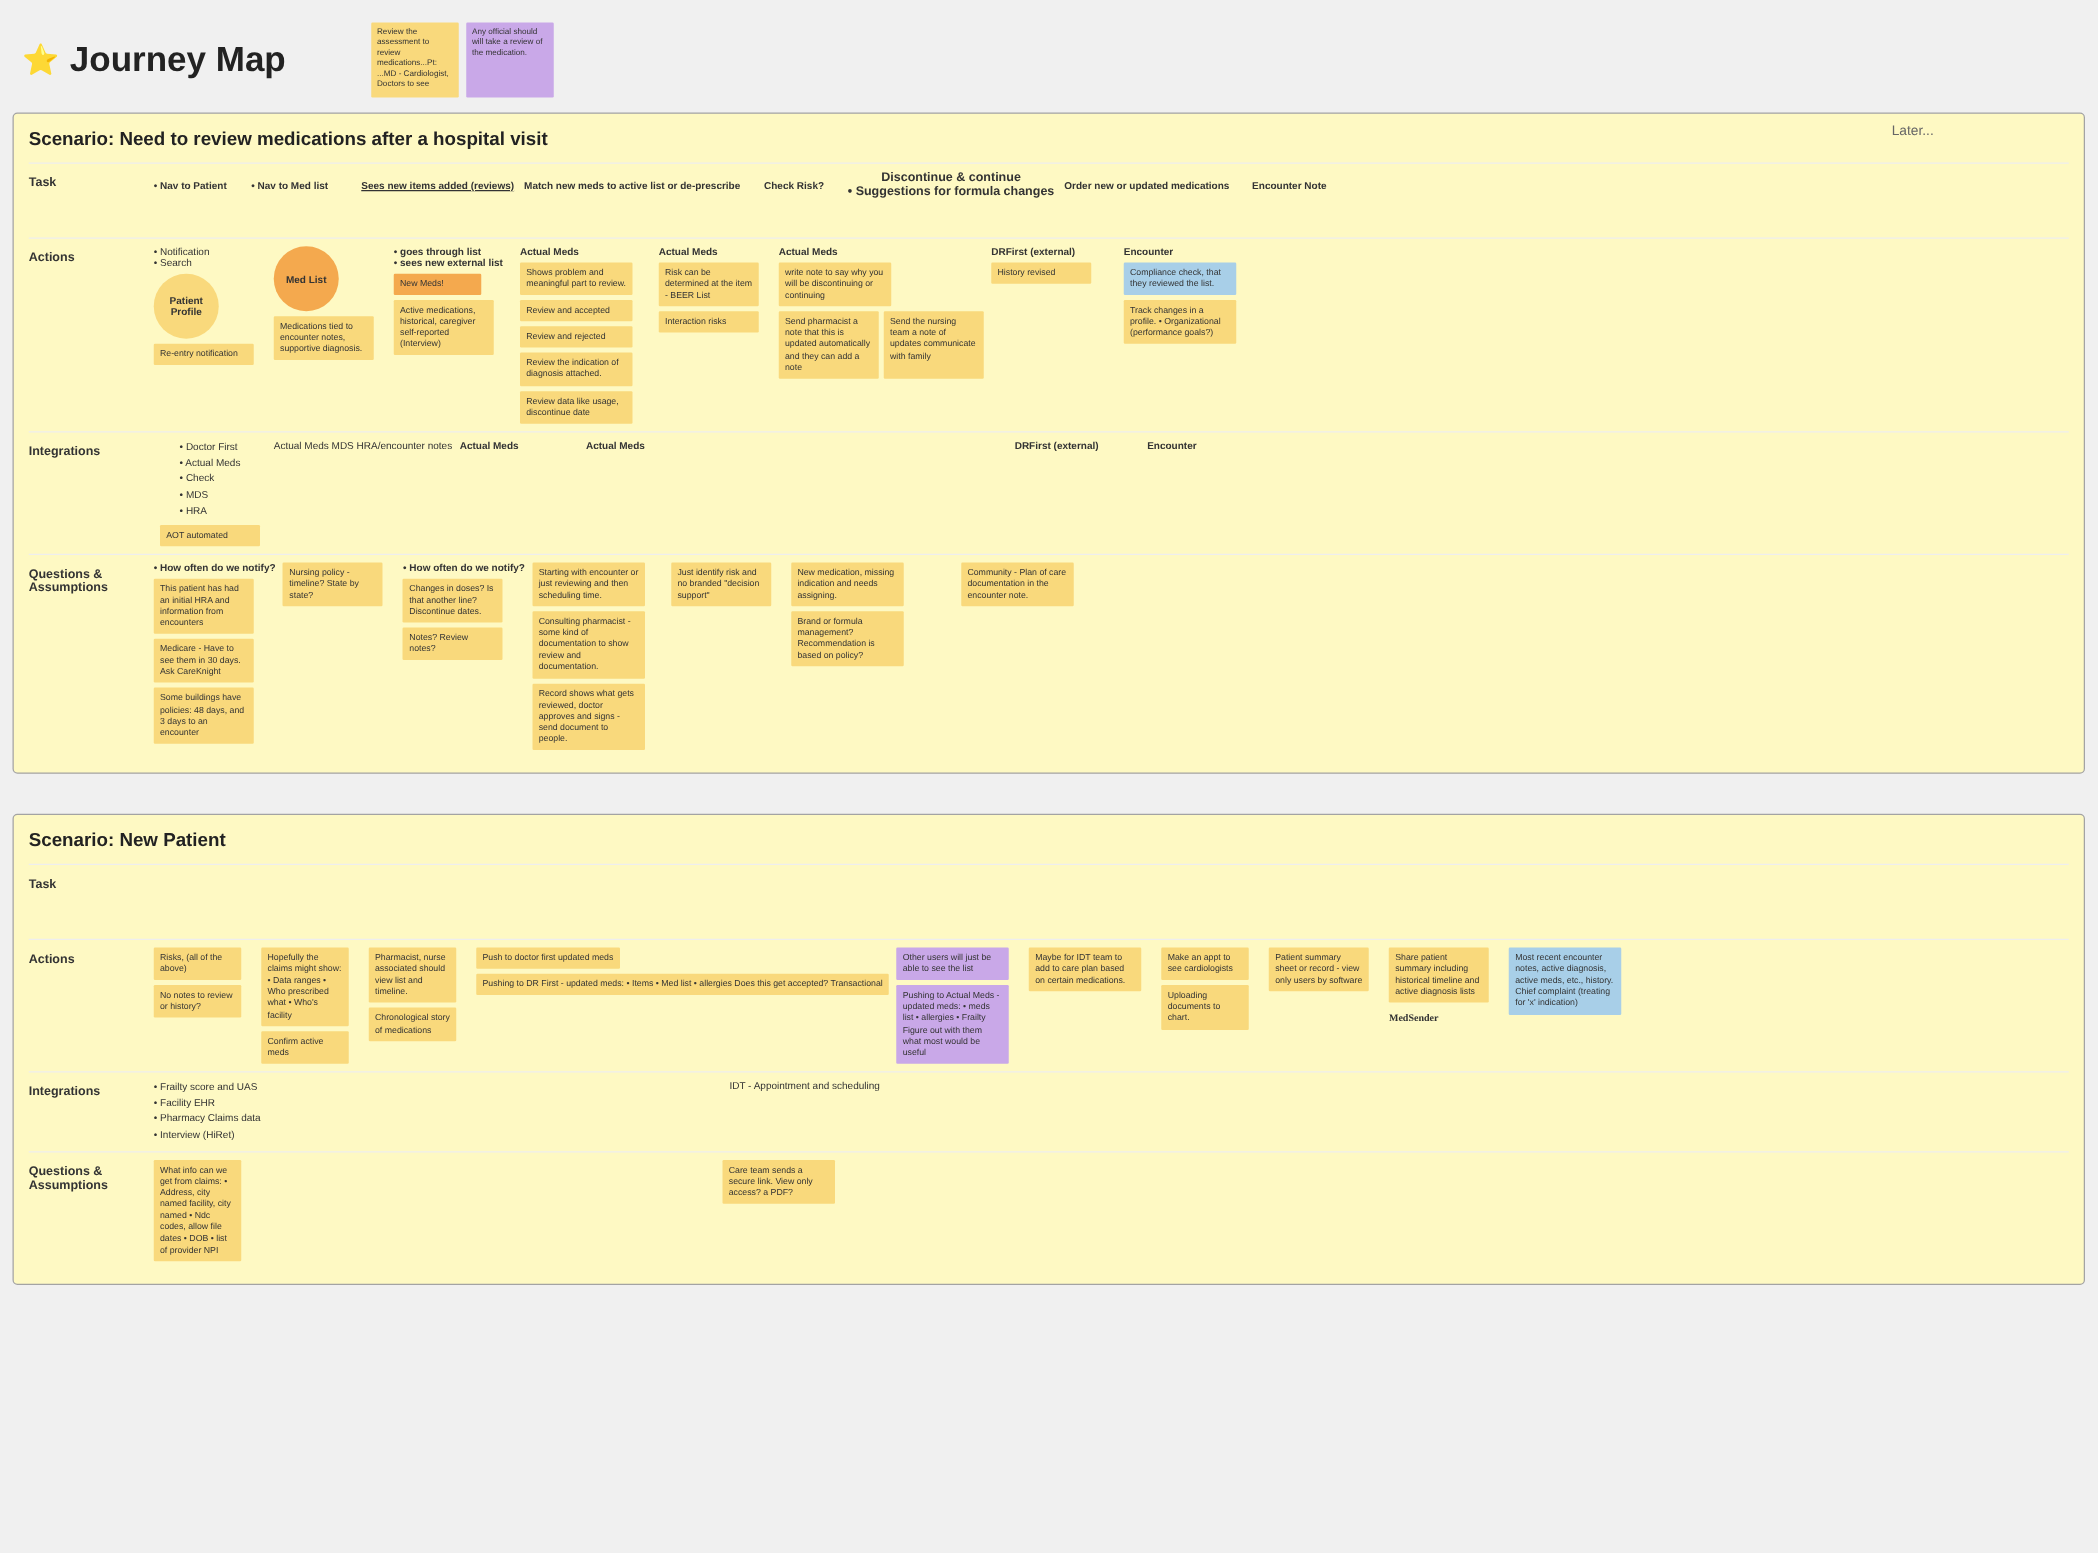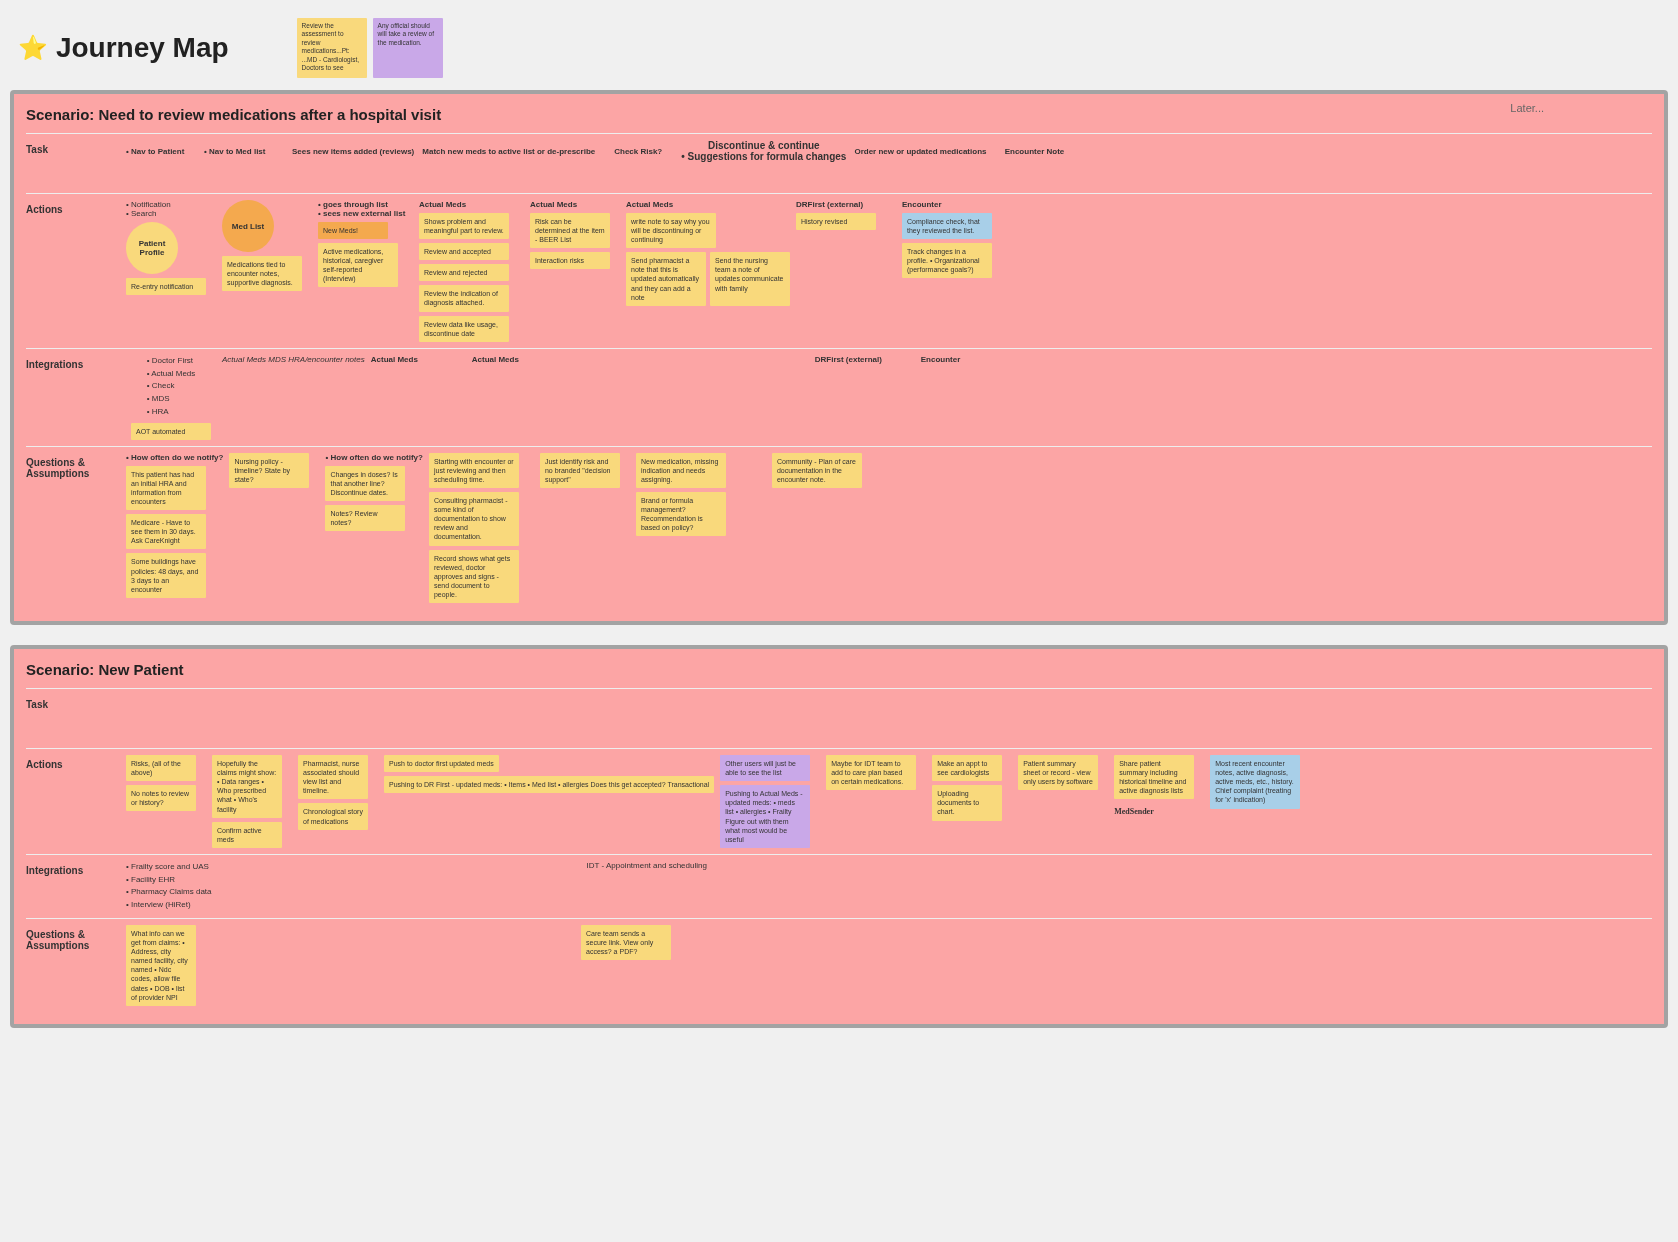--- a/index.html
+++ b/index.html
@@ -29,24 +29,24 @@
       font-size: 28px;
       font-weight: bold;
       color: #222;
     }
     .sticky-yellow { background: #f9d97c; }
     .sticky-purple { background: #c9a8e8; }
     .sticky-blue { background: #a8cfe8; }
     .sticky-orange { background: #f4a94e; }
 
     .scenario-block {
-      background: #fca5a5;
-      border: 4px solid #a3a3a3;
+      background: #fef9c3;
+      border: 1px solid #a3a3a3;
       border-radius: 4px;
-      margin-bottom: 20px;
+      margin-bottom: 32px;
       padding: 12px;
       position: relative;
     }
     .scenario-title {
       font-size: 15px;
       font-weight: bold;
       margin-bottom: 10px;
       color: #222;
     }
     .later-label {
@@ -141,21 +141,21 @@
 
   <div class="scenario-block">
     <div class="scenario-title">Scenario:  Need to review medications after a hospital visit</div>
     <div class="later-label">Later...</div>
 
     <div class="row">
       <div class="row-label">Task</div>
       <div class="row-content" style="align-items:center;flex-wrap:nowrap;gap:8px;">
         <div style="font-size:8px;font-weight:bold;min-width:70px;">• Nav to Patient</div>
         <div style="font-size:8px;font-weight:bold;min-width:80px;">• Nav to Med list</div>
-        <div style="font-size:8px;font-weight:bold;min-width:90px;text-align:center;">Sees new items added (reviews)</div>
+        <div style="font-size:8px;font-weight:bold;min-width:90px;text-align:center;text-decoration:underline;">Sees new items added (reviews)</div>
         <div style="font-size:8px;font-weight:bold;min-width:100px;text-align:center;">Match new meds to active list or de-prescribe</div>
         <div style="font-size:8px;font-weight:bold;min-width:70px;text-align:center;">Check Risk?</div>
         <div style="font-size:10px;font-weight:bold;min-width:110px;text-align:center;">Discontinue &amp; continue<br>• Suggestions for formula changes</div>
         <div style="font-size:8px;font-weight:bold;min-width:100px;text-align:center;">Order new or updated medications</div>
         <div style="font-size:8px;font-weight:bold;min-width:80px;text-align:center;">Encounter Note</div>
       </div>
     </div>
 
     <div class="row">
       <div class="row-label">Actions</div>
@@ -221,21 +221,21 @@
         <div class="col" style="min-width:90px;align-items:center;">
           <ul class="bullet-list">
             <li>Doctor First</li>
             <li>Actual Meds</li>
             <li>Check</li>
             <li>MDS</li>
             <li>HRA</li>
           </ul>
           <div class="sticky sticky-yellow w80">AOT automated</div>
         </div>
-        <div class="col" style="min-width:90px;font-style:italic;">
+        <div class="col" style="min-width:90px;">
           <div style="font-size:8px;">Actual Meds MDS HRA/encounter notes</div>
         </div>
         <div class="col" style="min-width:95px;">
           <div style="font-size:8px;font-weight:bold;">Actual Meds</div>
         </div>
         <div class="col" style="min-width:105px;">
           <div style="font-size:8px;font-weight:bold;">Actual Meds</div>
         </div>
         <div class="col" style="min-width:90px;">
         </div>

